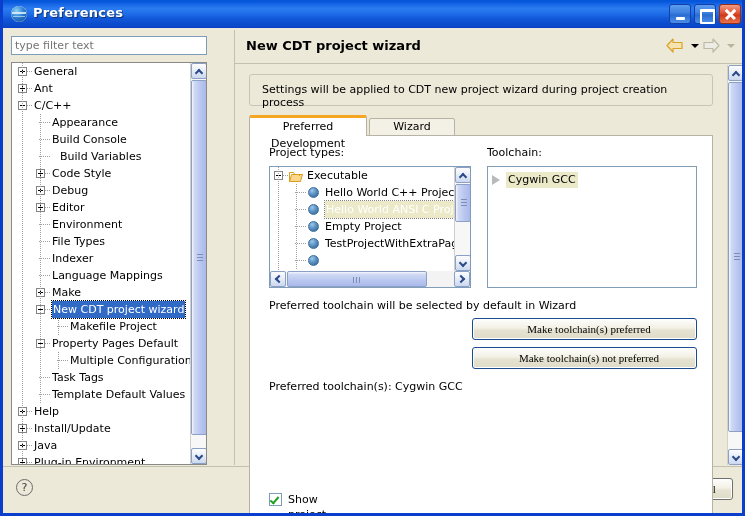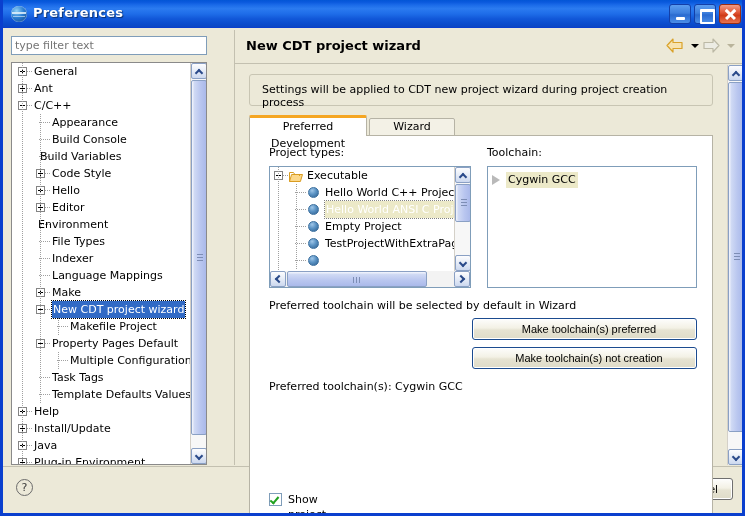--- a/index.html
+++ b/index.html
@@ -306,21 +306,21 @@
     border-top:5px solid transparent; border-bottom:5px solid transparent;
     border-left:8px solid #b9b9b9;
   }
   #tc-lbl { position:absolute; left:14px; top:0; background:#ece9c8; padding:0 2px; }
 
   
   .pbtn {
     position:absolute; height:22px;
     background: linear-gradient(to bottom,#fdfdfc 0%,#f3f1e5 45%,#e6e3d2 55%,#dedbc8 100%);
     border:1px solid #1b4b8f; border-radius:3px;
-    font-family:Liberation Sans, sans-serif;
+    font-family:Liberation Serif, serif;
     font-size:11px; color:#000; text-align:center; line-height:20px;
     cursor:pointer;
     box-shadow: inset 0 0 0 1px #fff;
     padding-left: 9px;
   }
 
   #cb-row { position:absolute; left:19px; top:356px; height:16px; }
   #cb-box {
     position:absolute; left:0; top:1px; width:13px; height:13px;
     background:#ffffff; border:1px solid #7f9db9; cursor:pointer;
@@ -390,40 +390,40 @@
         <div class="trow">
           <span class="doth" style="left: 27px; width: 11px;"></span>
           <span class="lbl" style="left: 40px;">Appearance</span>
         </div>
         <div class="trow">
           <span class="doth" style="left: 27px; width: 11px;"></span>
           <span class="lbl" style="left: 40px;">Build Console</span>
         </div>
         <div class="trow">
           <span class="doth" style="left: 27px; width: 11px;"></span>
-          <span class="lbl" style="left: 28px;">Build Variables</span>
+          <span class="lbl" style="left: 48px;">Build Variables</span>
         </div>
         <div class="trow">
           <span class="doth" style="left: 27px; width: 11px;"></span>
           <span class="exp plus" style="left: 24px;"></span>
           <span class="lbl" style="left: 40px;">Code Style</span>
         </div>
         <div class="trow">
           <span class="doth" style="left: 27px; width: 11px;"></span>
           <span class="exp plus" style="left: 24px;"></span>
-          <span class="lbl" style="left: 40px;">Hello</span>
+          <span class="lbl" style="left: 40px;">Debug</span>
         </div>
         <div class="trow">
           <span class="doth" style="left: 27px; width: 11px;"></span>
           <span class="exp plus" style="left: 24px;"></span>
           <span class="lbl" style="left: 40px;">Editor</span>
         </div>
         <div class="trow">
           <span class="doth" style="left: 27px; width: 11px;"></span>
-          <span class="lbl" style="left: 26px;">Environment</span>
+          <span class="lbl" style="left: 40px;">Environment</span>
         </div>
         <div class="trow">
           <span class="doth" style="left: 27px; width: 11px;"></span>
           <span class="lbl" style="left: 40px;">File Types</span>
         </div>
         <div class="trow">
           <span class="doth" style="left: 27px; width: 11px;"></span>
           <span class="lbl" style="left: 40px;">Indexer</span>
         </div>
         <div class="trow">
@@ -452,21 +452,21 @@
         <div class="trow">
           <span class="doth" style="left: 45px; width: 11px;"></span>
           <span class="lbl" style="left: 58px;">Multiple Configurations Edit</span>
         </div>
         <div class="trow">
           <span class="doth" style="left: 27px; width: 11px;"></span>
           <span class="lbl" style="left: 40px;">Task Tags</span>
         </div>
         <div class="trow">
           <span class="doth" style="left: 27px; width: 11px;"></span>
-          <span class="lbl" style="left: 40px;">Template Defaults Values</span>
+          <span class="lbl" style="left: 40px;">Template Default Values</span>
         </div>
         <div class="trow">
           <span class="doth" style="left: 9px; width: 11px;"></span>
           <span class="exp plus" style="left: 6px;"></span>
           <span class="lbl" style="left: 22px;">Help</span>
         </div>
         <div class="trow">
           <span class="doth" style="left: 9px; width: 11px;"></span>
           <span class="exp plus" style="left: 6px;"></span>
           <span class="lbl" style="left: 22px;">Install/Update</span>
@@ -604,21 +604,21 @@
         <div id="tc-box">
           <div id="tc-row">
             <span id="tc-tri"></span>
             <span id="tc-lbl">Cygwin GCC</span>
           </div>
         </div>
 
         <div class="fieldlabel" style="left:19px; top:163px;">Preferred toolchain will be selected by default in Wizard</div>
 
         <div class="pbtn" id="btn-make-pref" style="left:222px; top:182px; width:225px;">Make toolchain(s) preferred</div>
-        <div class="pbtn" id="btn-make-notpref" style="left:222px; top:211px; width:225px;">Make toolchain(s) not creation</div>
+        <div class="pbtn" id="btn-make-notpref" style="left:222px; top:211px; width:225px;">Make toolchain(s) not preferred</div>
 
         <div class="fieldlabel" style="left:19px; top:244px;">Preferred toolchain(s): Cygwin GCC</div>
 
         <div id="cb-row">
           <div id="cb-box">
             <span id="cb-check"></span>
           </div>
           <div id="cb-label">Show project types and toolchains only if they are supported on the platform</div>
         </div>
 

